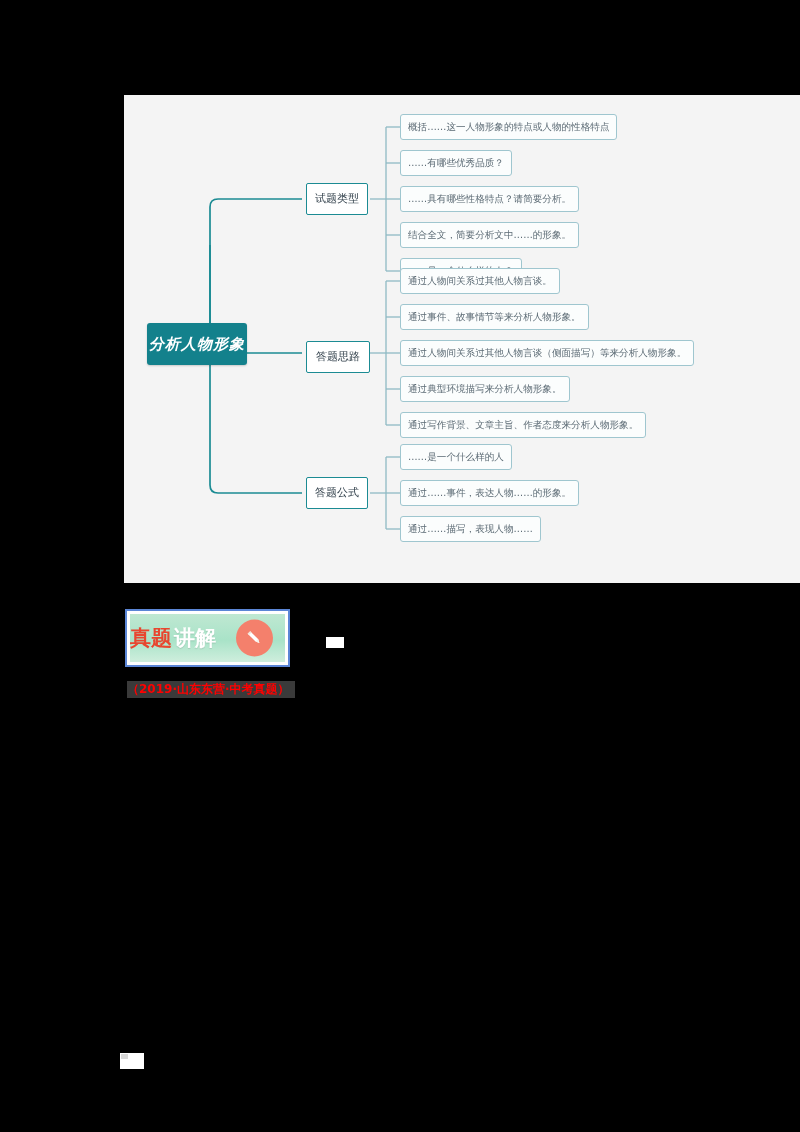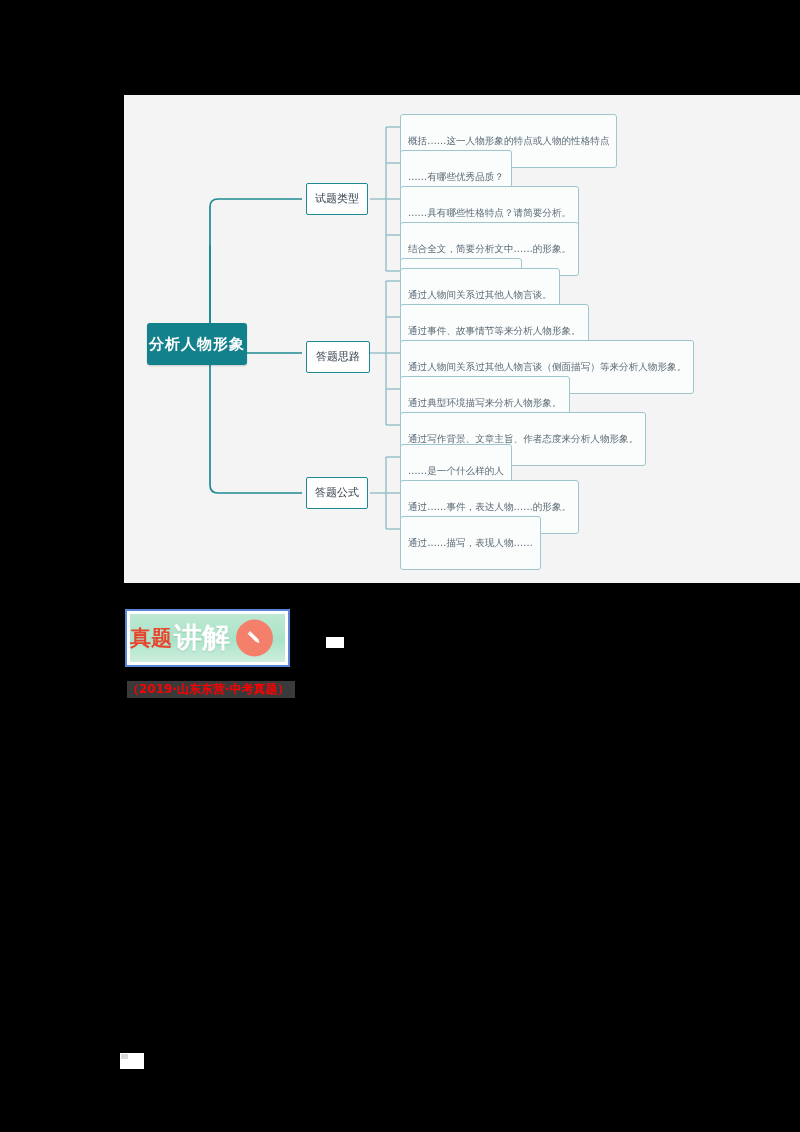--- a/index.html
+++ b/index.html
@@ -17,48 +17,49 @@
 
   .node{
     position:absolute;box-sizing:border-box;
     display:flex;align-items:center;
     background:#ffffff;border:1.4px solid #1b8b93;border-radius:2px;
     color:#3b4a55;font-size:10.5px;line-height:1.25;
     padding:4px 3px;white-space:nowrap;
   }
   .node.leaf{
     border:1px solid #9fc6cf;border-radius:3px;
-    color:#5b6a74;font-size:9.6px;padding:20px 7px;
+    color:#5b6a74;font-size:9.6px;padding:6px 7px;
     background:#fbfdfd;
   }
   .node.branch{
     border-width:1.6px;justify-content:center;font-size:11px;color:#2e3d48;
   }
   .node.center{
     background:#13818c;border:none;border-radius:3px;
     color:#ffffff;font-size:15px;font-weight:700;letter-spacing:1px;
     justify-content:center;
     box-shadow:0 1px 2px rgba(0,0,0,.18);
+    font-style:italic;
   }
 
   
   #zhenti-banner{
     position:absolute;left:125px;top:609px;width:165px;height:58px;
     border:2px solid #5b86d6;box-sizing:border-box;background:#ffffff;
     padding:3px;
   }
   #zhenti-inner{
     width:100%;height:100%;box-sizing:border-box;
     background:linear-gradient(180deg,#bfe8d2 0%,#a9e3c8 55%,#cfeedd 100%);
     display:flex;align-items:center;gap:2px;
     position:relative;
   }
   #zhenti-red{color:#e8462f;font-size:21px;font-weight:700;
     font-family:"DejaVu Serif","Liberation Serif",serif;}
-  #zhenti-white{color:#ffffff;font-size:28px;font-weight:700;
+  #zhenti-white{color:#ffffff;font-size:21px;font-weight:700;
     font-family:"DejaVu Serif","Liberation Serif",serif;
     text-shadow:0 1px 1px rgba(0,0,0,.12);}
   #pencil-badge{
     position:absolute;right:12px;top:50%;transform:translateY(-50%);
     width:37px;height:37px;border-radius:50%;background:#f4806c;
     display:flex;align-items:center;justify-content:center;
   }
   #pencil-badge svg{display:block;}
 
   

